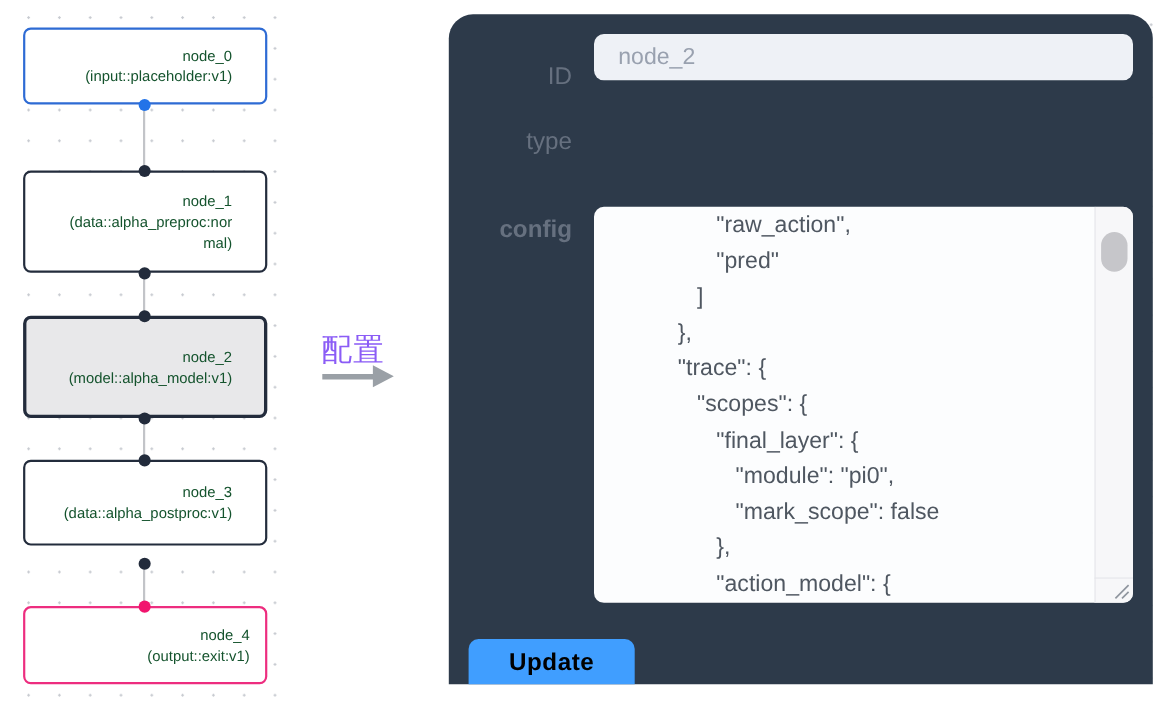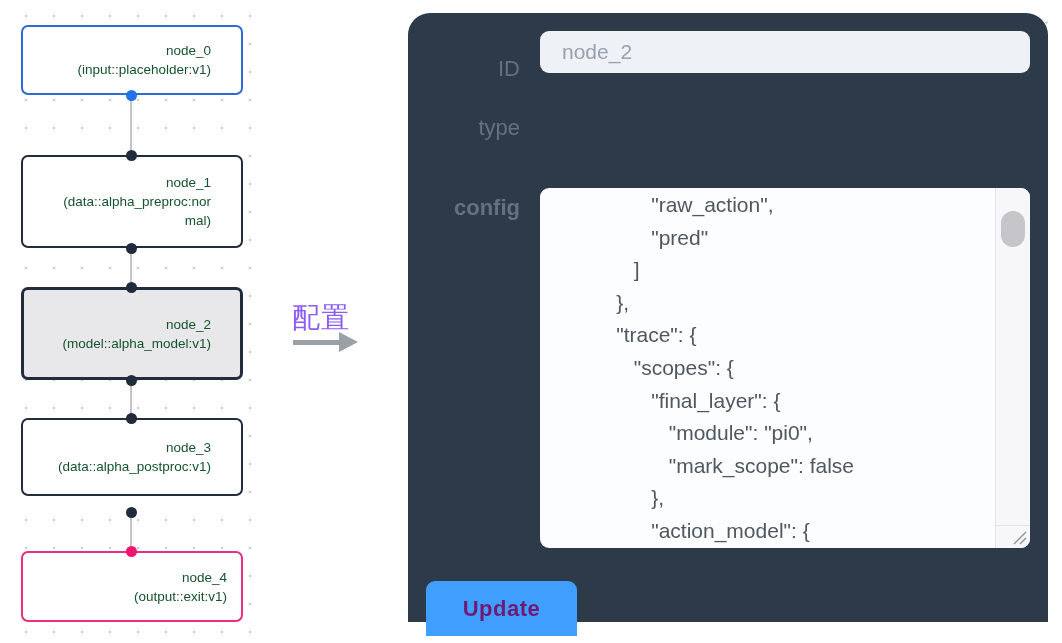--- a/index.html
+++ b/index.html
@@ -61,24 +61,24 @@
   .config-text{position:absolute;left:12px;top:1px;white-space:pre;
     font-size:21px;line-height:32.6px;color:#4f5761;}
   .scroll-track{position:absolute;right:0;top:0;width:35px;height:100%;
     background:#f7f7f9;border-left:1px solid #e4e5e9;box-sizing:border-box;}
   .scroll-corner-line{position:absolute;right:0;bottom:22px;width:35px;height:0;
     border-top:1px solid #e4e5e9;}
   .scroll-thumb{position:absolute;right:5px;top:23px;width:24px;height:36px;border-radius:12px;
     background:#c6c6ca;}
   .resize-handle{position:absolute;right:2px;bottom:2px;width:18px;height:18px;}
 
-  .update-button{position:absolute;left:18px;top:568px;width:151px;height:55px;
+  .update-button{position:absolute;left:18px;top:568px;width:151px;height:41px;
     background:#409eff;border:none;border-radius:9px 9px 0 0;
     display:flex;align-items:center;justify-content:center;
-    font-size:22px;font-weight:600;color:#701a75;letter-spacing:0.5px;cursor:pointer;}
+    font-size:22px;font-weight:600;color:#000000;letter-spacing:0.5px;cursor:pointer;}
 </style>
 </head>
 <body>
 
 <div class="stage">
 
   <div class="dot-canvas left"></div>
   <div class="dot-canvas right"></div>
 
   <div class="edge e1"></div>

